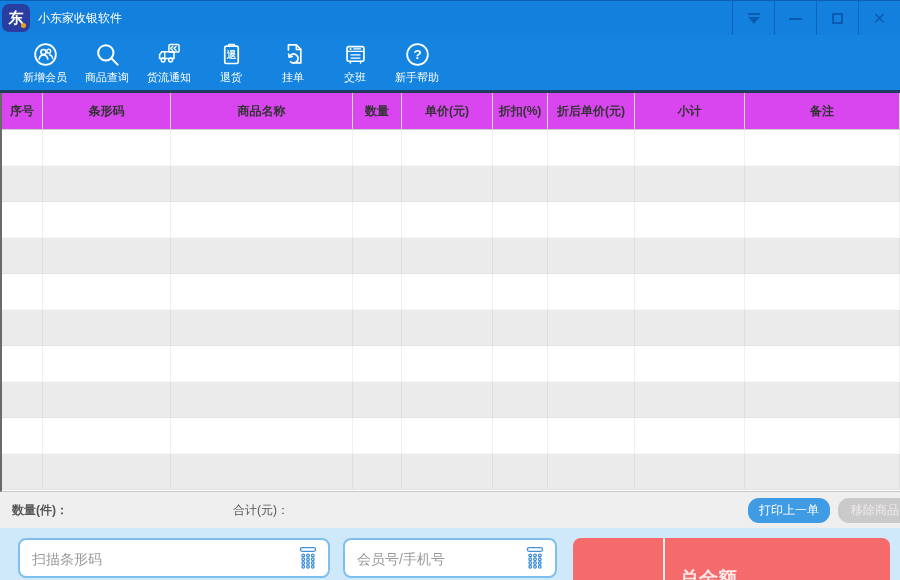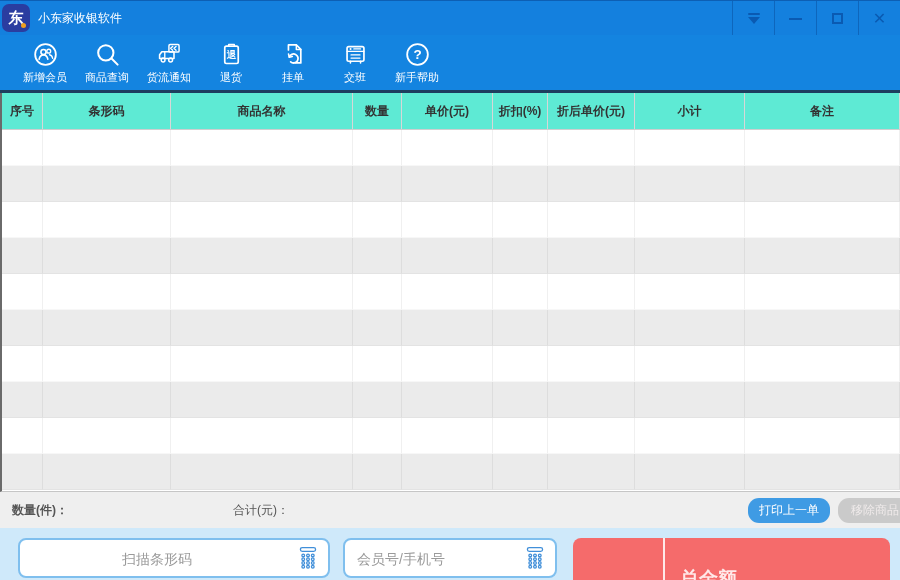--- a/index.html
+++ b/index.html
@@ -30,21 +30,21 @@
   .toolbar{position:absolute;left:0;top:35px;width:900px;height:55px;background:#1484e0;}
   .tb-items{position:absolute;left:16px;top:6px;display:flex;}
   .tb-item{width:58px;margin-right:4px;display:flex;flex-direction:column;align-items:center;cursor:pointer;}
   .tb-item svg{display:block;}
   .tb-label{margin-top:2px;color:#fff;font-size:11px;white-space:nowrap;}
   .store-name{position:absolute;right:24px;top:58px;color:#fff;font-size:13px;}
   .toolbar-sep{position:absolute;left:0;top:90px;width:900px;height:3px;background:#1d3e5f;}
   
   .table-wrap{position:absolute;left:0;top:93px;width:900px;height:399px;box-sizing:border-box;
     border-left:2px solid #6a6a6a;border-bottom:1px solid #c6c6c6;background:#fff;}
-  .thead{display:flex;height:37px;background:#5eead4;border-bottom:1px solid #cfcfcf;box-sizing:border-box;}
+  .thead{display:flex;height:37px;background:#d946ef;border-bottom:1px solid #cfcfcf;box-sizing:border-box;}
   .thead .tcell{display:flex;align-items:center;justify-content:center;
     font-size:12px;font-weight:bold;color:#333;border-right:1px solid #d7d7d7;box-sizing:border-box;}
   .tbody{display:flex;flex-direction:column;height:360px;}
   .trow{display:flex;flex:1;}
   .trow.odd{background:#ffffff;}
   .trow.even{background:#ebebeb;}
   .tbody .tcell{border-right:1px solid rgba(0,0,0,0.055);border-bottom:1px solid rgba(0,0,0,0.03);box-sizing:border-box;}
   .c0{width:41px;}.c1{width:128px;}.c2{width:182px;}.c3{width:49px;}
   .c4{width:91px;}.c5{width:55px;}.c6{width:87px;}.c7{width:110px;}.c8{flex:1;}
   
@@ -57,21 +57,21 @@
   .btn-print{left:748px;width:82px;background:#3f9be4;color:#fff;}
   .btn-remove{left:838px;width:74px;background:#cacaca;color:#efeaea;}
   
   .bottom-panel{position:absolute;left:0;top:528px;width:900px;height:52px;background:#cfe9fa;}
   .input-wrap{position:absolute;top:10px;height:40px;background:#fff;
     border:2px solid #7fbfee;border-radius:8px;box-sizing:border-box;}
   .iw-barcode{left:18px;width:312px;}
   .iw-member{left:343px;width:214px;padding-left:12px;}
   .input-wrap input{position:absolute;left:10px;top:3px;height:30px;border:none;outline:none;
     font-size:14px;font-family:inherit;color:#333;background:transparent;}
-  .iw-barcode input{width:250px;text-align:center;}
+  .iw-barcode input{width:250px;}
   .iw-member input{width:160px;}
   .input-wrap input::placeholder{color:#9a9a9a;opacity:1;}
   .keypad{position:absolute;right:7px;top:5px;cursor:pointer;}
   .red-panel{position:absolute;left:573px;top:10px;width:317px;height:60px;
     background:#f56b6b;border-radius:8px;}
   .red-divider{position:absolute;left:90px;top:0;width:2px;height:100%;background:rgba(255,255,255,0.85);}
   .total-label{position:absolute;left:107px;top:28px;font-size:19px;font-weight:bold;color:#ffe9e9;white-space:nowrap;}
   svg .st{fill:none;stroke:#fff;stroke-linecap:round;stroke-linejoin:round;}
 </style>
 </head>

